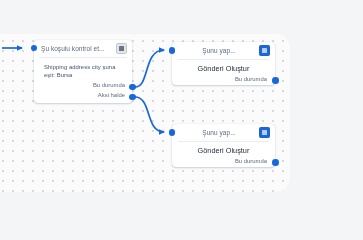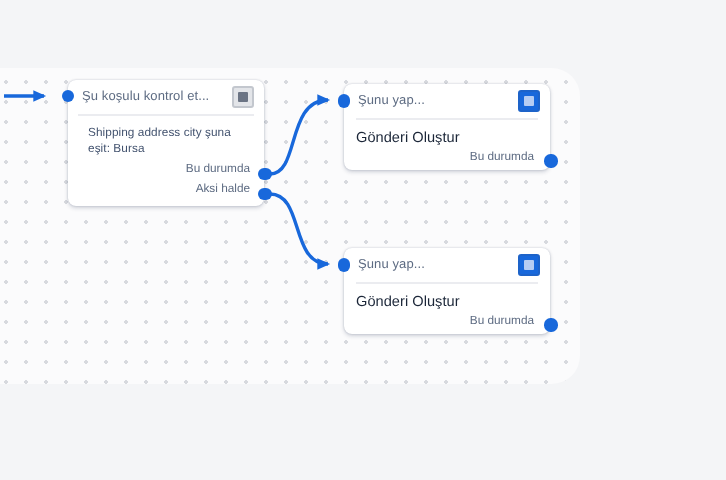--- a/index.html
+++ b/index.html
@@ -126,20 +126,21 @@
     font-size: 5.9px;
     line-height: 10px;
     color: #5d6b82;
     white-space: nowrap;
   }
 
   
   .action-node {
     width: 103px;
     height: 43px;
+    text-align: center;
   }
   #node-action-1 { left: 172px; top: 42px; }
   #node-action-2 { left: 172px; top: 124px; }
 
   .action-body {
     margin: 0 6px;
     padding-top: 3.5px;
     border-top: 0.6px solid #ebecf0;
     font-size: 7.3px;
     line-height: 10px;

